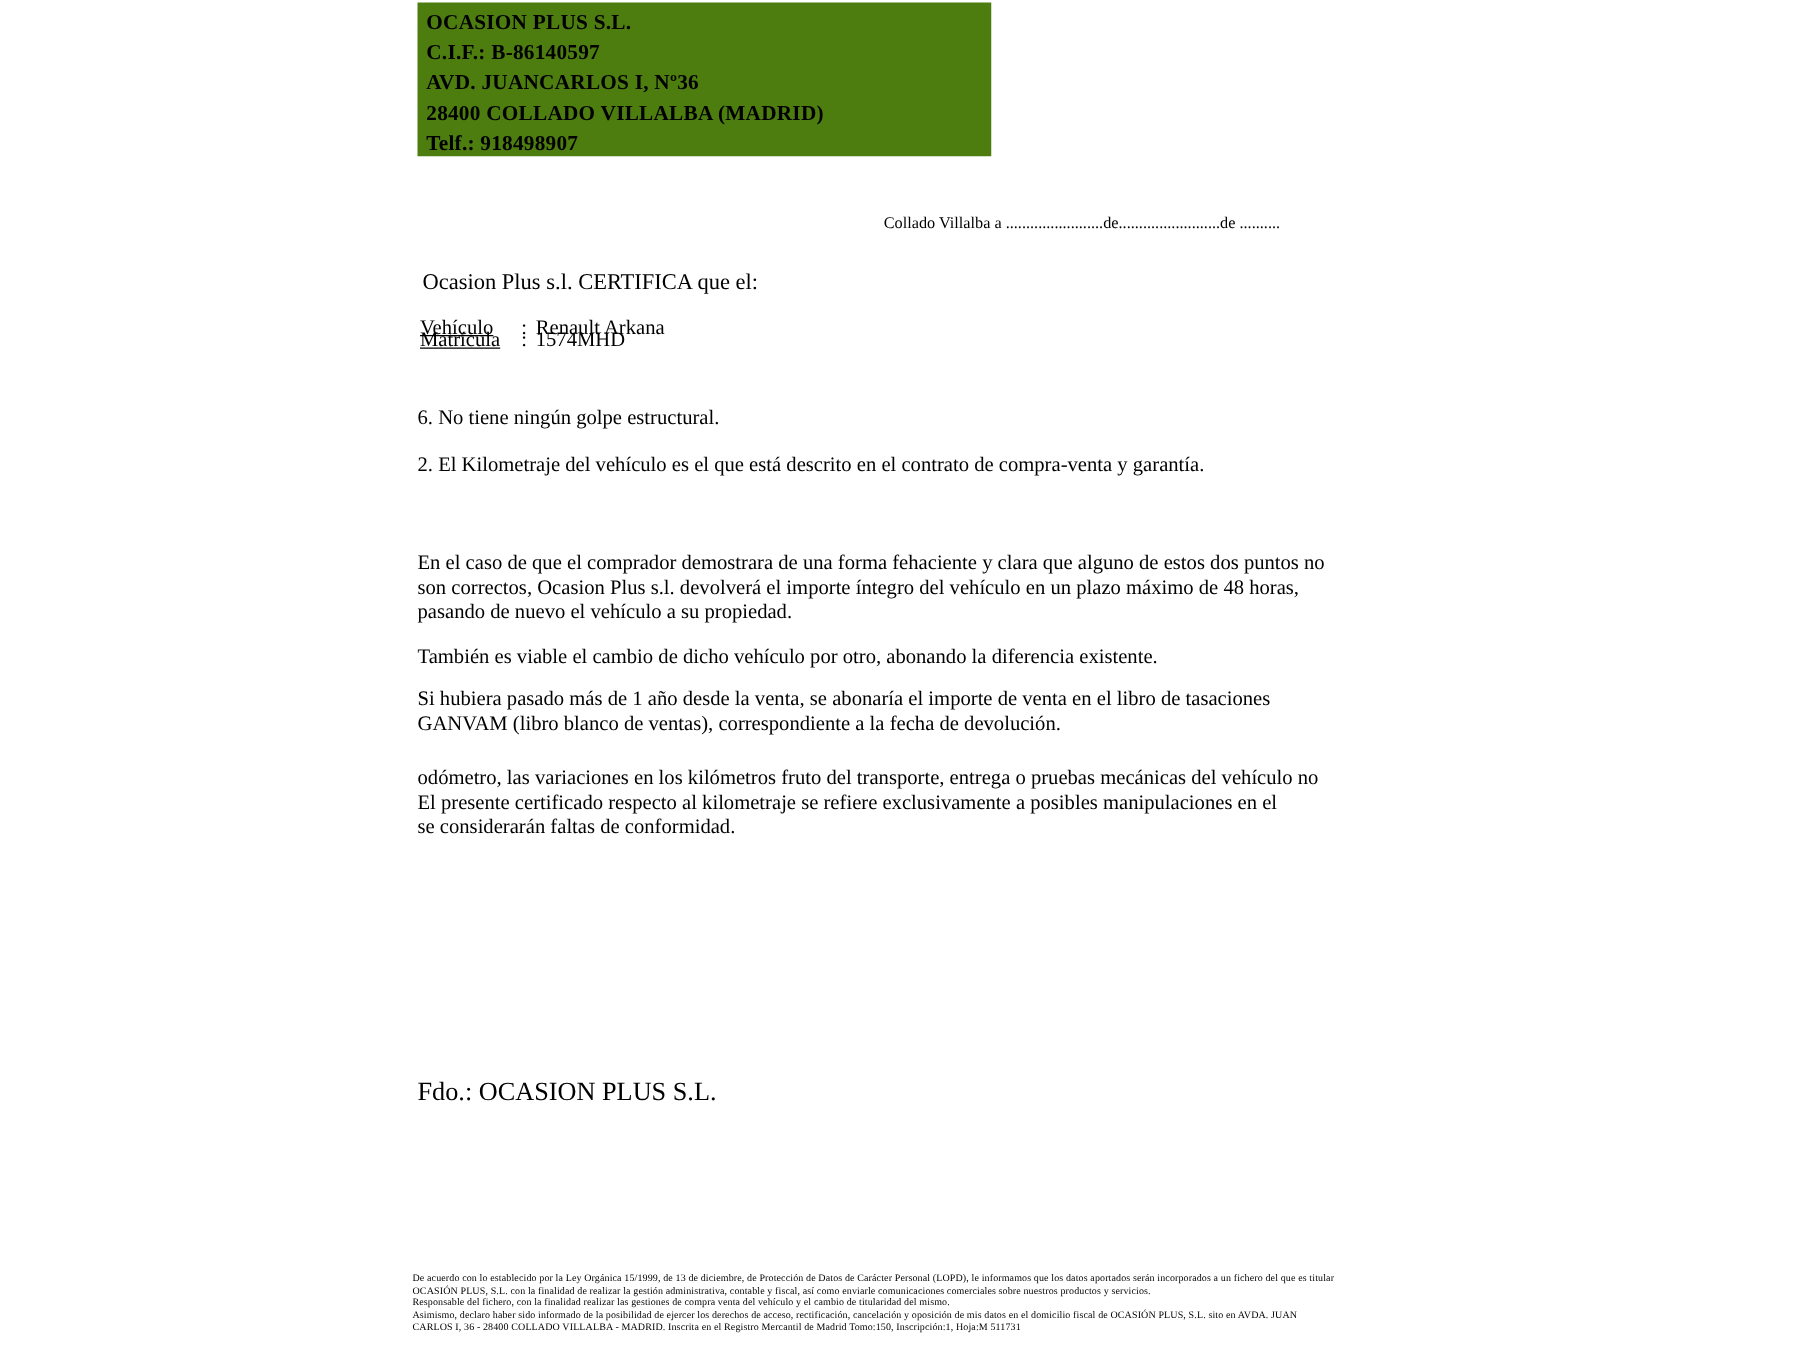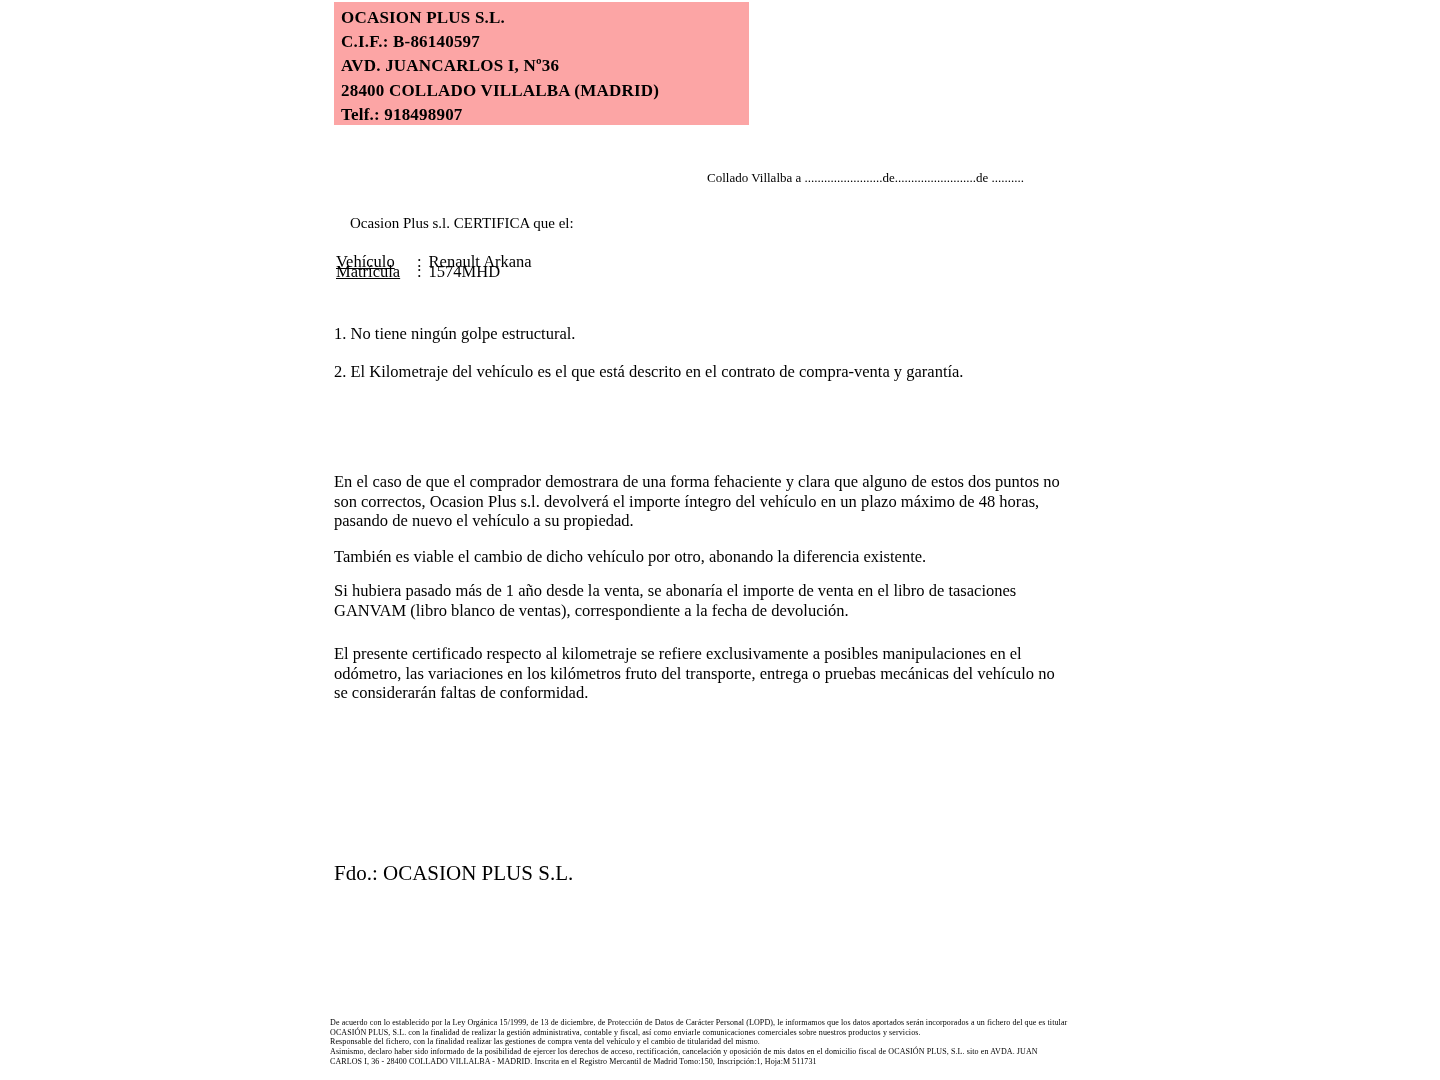--- a/index.html
+++ b/index.html
@@ -9,49 +9,49 @@
     color:#000000;
     font-family:"Liberation Serif", serif;
     position:relative;
     overflow:hidden;
   }
   .abs { position:absolute; }
 
   
   .header-box {
     left:334px; top:2px;
-    width:415px; height:123px;
-    background:#fca5a5;
+    width:459px; height:123px;
+    background:#4d7c0f;
     box-sizing:border-box;
     padding:4px 0 0 7px;
     font-weight:bold;
     font-size:17px;
     line-height:24.2px;
     letter-spacing:0.2px;
   }
 
   
   .date-line { left:681px; top:170px; font-size:13px;margin-left:26px; }
 
   
-  .cert-intro { left:338px; top:215px; font-size:15px;margin-left:12px; }
+  .cert-intro { left:338px; top:215px; font-size:18px; }
   .field-row  { font-size:16.5px; }
   .row-vehiculo  { left:336px; top:252px; }
   .row-matricula { left:336px; top:262px; }
   .field-label { display:inline-block; width:81px; }
   .field-label .u { text-decoration:underline; }
   .field-sep { display:inline-block; margin-right:7px; }
 
   
   .clause { left:334px; font-size:16.5px; }
   .clause-1 { top:324px; }
   .clause-2 { top:362px; }
 
   
-  .para { left:334px; font-size:16.5px; line-height:19.7px;margin-top:32px; }
+  .para { left:334px; font-size:16.5px; line-height:19.7px; }
   .para span { display:block; }
   .para-a { top:440px; }
   .para-b { top:515px; }
   .para-c { top:549px; }
   .para-d { top:612px; }
 
   
   .signature { left:334px; top:861px; font-size:21px; }
 
   
@@ -76,41 +76,41 @@
   <div class="abs cert-intro">Ocasion Plus s.l. CERTIFICA que el:</div>
 
   <div class="abs field-row row-vehiculo">
     <span class="field-label"><span class="u">Vehículo</span></span><span class="field-sep">:</span><span>Renault Arkana</span>
   </div>
 
   <div class="abs field-row row-matricula">
     <span class="field-label"><span class="u">Matrícula</span></span><span class="field-sep">:</span><span>1574MHD</span>
   </div>
 
-  <div class="abs clause clause-1">1. No tiene ningún golpe estructural.</div>
+  <div class="abs clause clause-1">6. No tiene ningún golpe estructural.</div>
   <div class="abs clause clause-2">2. El Kilometraje del vehículo es el que está descrito en el contrato de compra-venta y garantía.</div>
 
   <div class="abs para para-a">
     <span>En el caso de que el comprador demostrara de una forma fehaciente y clara que alguno de estos dos puntos no</span>
     <span>son correctos, Ocasion Plus s.l. devolverá el importe íntegro del vehículo en un plazo máximo de 48 horas,</span>
     <span>pasando de nuevo el vehículo a su propiedad.</span>
   </div>
 
   <div class="abs para para-b">
     <span>También es viable el cambio de dicho vehículo por otro, abonando la diferencia existente.</span>
   </div>
 
   <div class="abs para para-c">
     <span>Si hubiera pasado más de 1 año desde la venta, se abonaría el importe de venta en el libro de tasaciones</span>
     <span>GANVAM (libro blanco de ventas), correspondiente a la fecha de devolución.</span>
   </div>
 
   <div class="abs para para-d">
+    <span>odómetro, las variaciones en los kilómetros fruto del transporte, entrega o pruebas mecánicas del vehículo no</span>
     <span>El presente certificado respecto al kilometraje se refiere exclusivamente a posibles manipulaciones en el</span>
-    <span>odómetro, las variaciones en los kilómetros fruto del transporte, entrega o pruebas mecánicas del vehículo no</span>
     <span>se considerarán faltas de conformidad.</span>
   </div>
 
   <div class="abs signature">Fdo.: OCASION PLUS S.L.</div>
 
   <div class="abs legal">
     <span>De acuerdo con lo establecido por la Ley Orgánica 15/1999, de 13 de diciembre, de Protección de Datos de Carácter Personal (LOPD), le informamos que los datos aportados serán incorporados a un fichero del que es titular</span>
     <span>OCASIÓN PLUS, S.L. con la finalidad de realizar la gestión administrativa, contable y fiscal, así como enviarle comunicaciones comerciales sobre nuestros productos y servicios.</span>
     <span>Responsable del fichero, con la finalidad realizar las gestiones de compra venta del vehículo y el cambio de titularidad del mismo.</span>
     <span>Asimismo, declaro haber sido informado de la posibilidad de ejercer los derechos de acceso, rectificación, cancelación y oposición de mis datos en el domicilio fiscal de OCASIÓN PLUS, S.L. sito en AVDA. JUAN</span>

